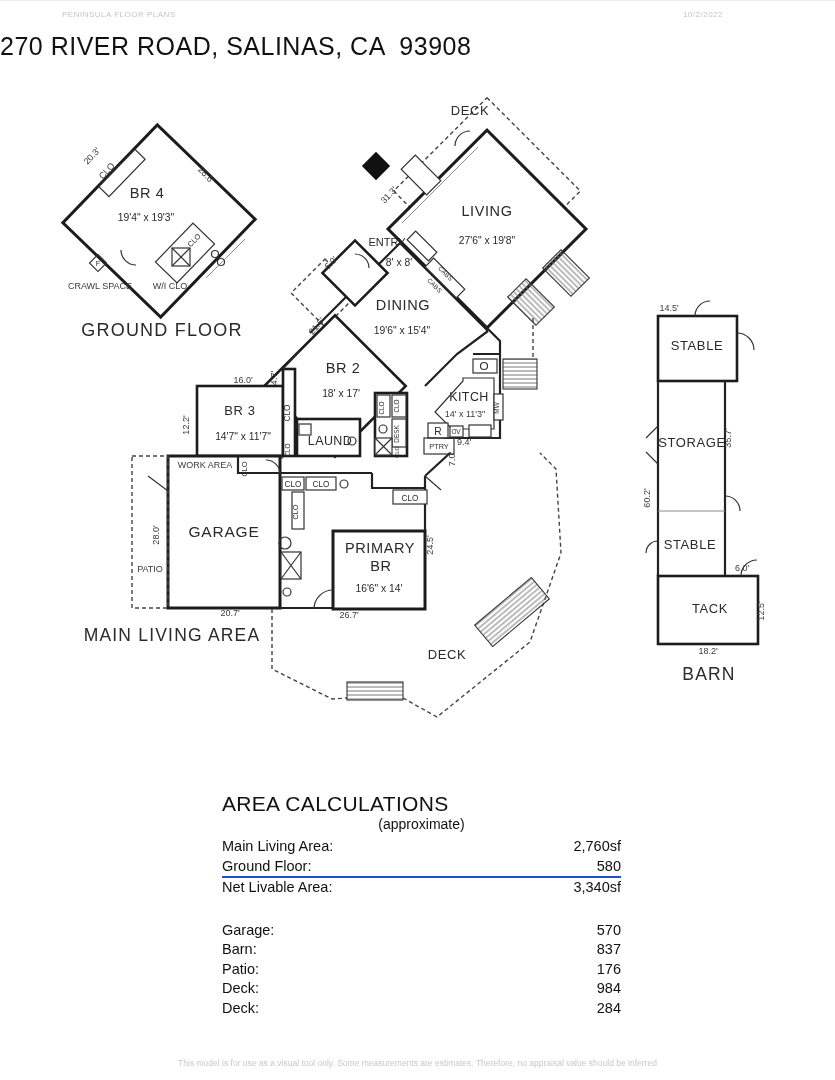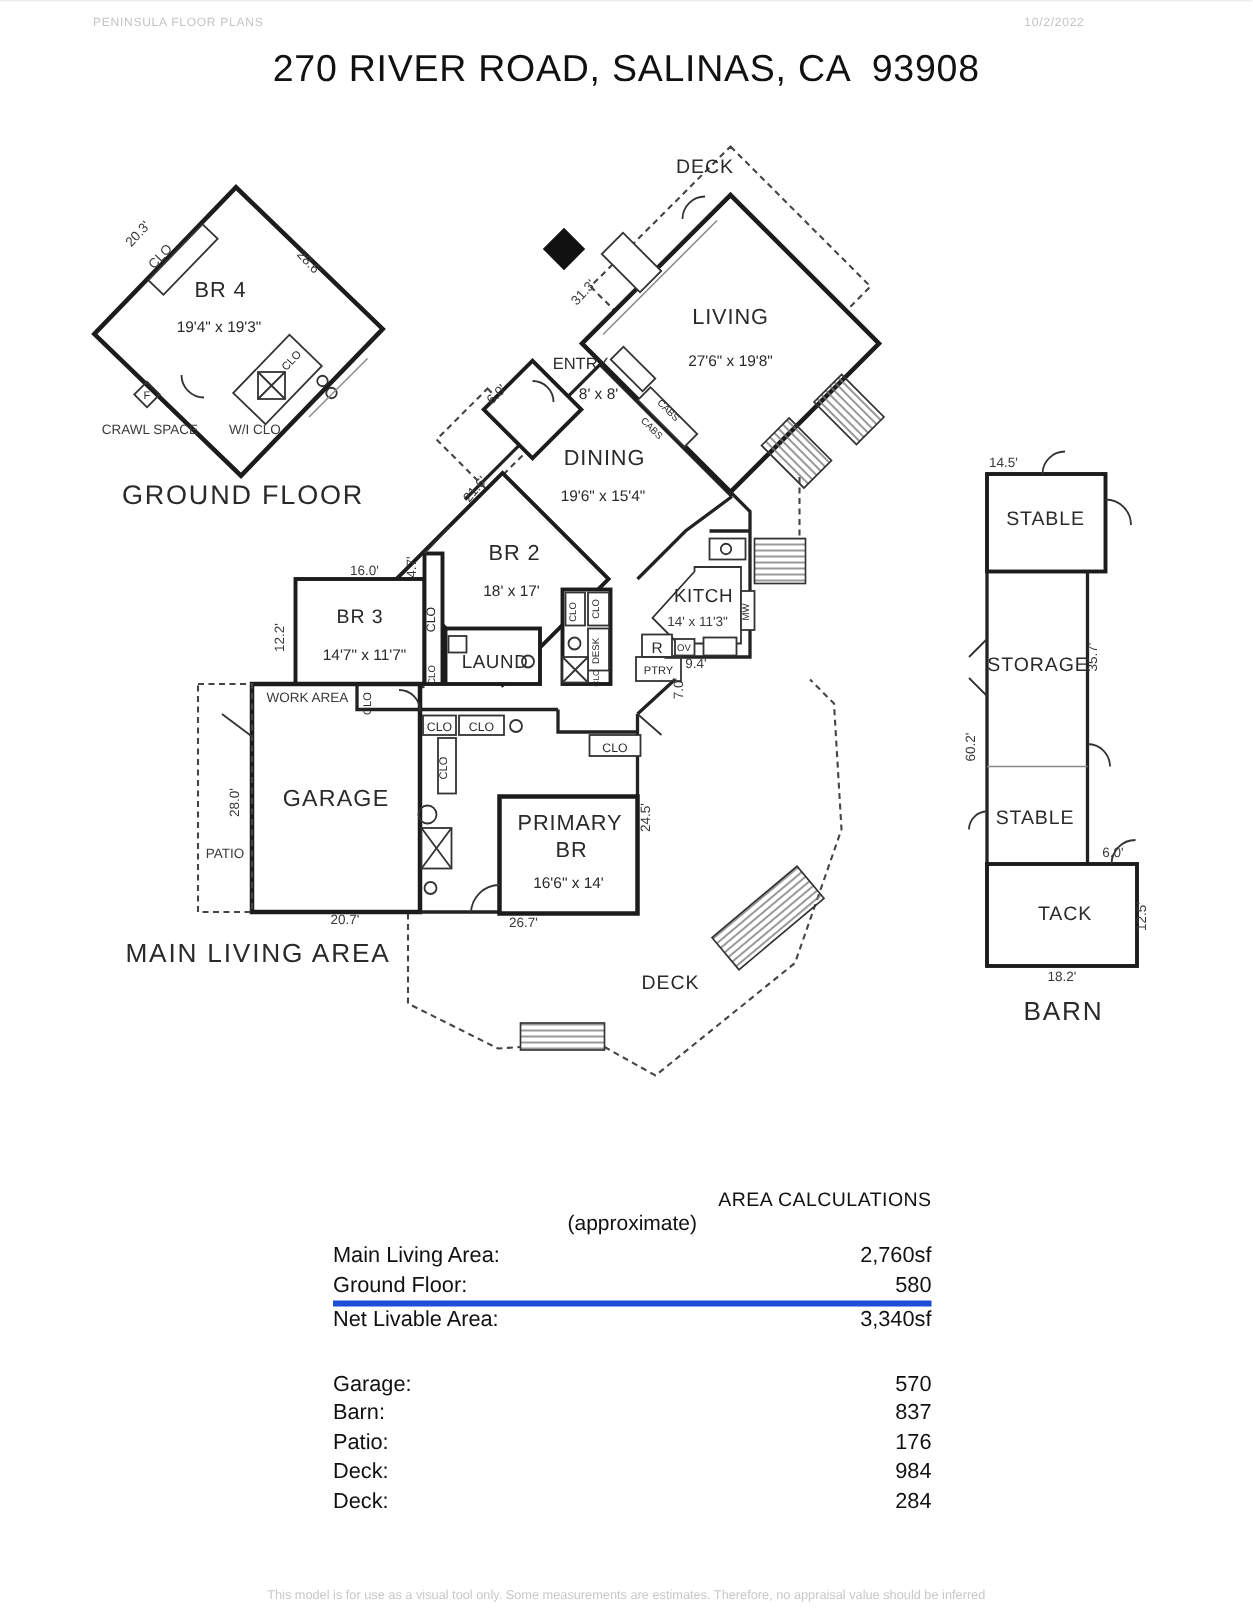--- a/index.html
+++ b/index.html
@@ -1,21 +1,21 @@
 <!DOCTYPE html>
 <html><head>
 <meta charset="utf-8">
 <style>
   html,body{margin:0;padding:0;background:#fff;}
   .page{position:relative;width:835px;height:1080px;background:#fff;overflow:hidden;
         font-family:"Liberation Sans",sans-serif;border-top:1px solid #eee;border-bottom:1px solid #eee;}
   .hdr{position:absolute;top:9px;font-size:8px;color:#c4c4c4;letter-spacing:.5px;}
   .hdr.brand{left:62px;text-align:center;}
   .hdr.date{right:112px;}
-  .title{position:absolute;top:31px;left:0;width:100%;text-align:center;font-size:25px;
+  .title{position:absolute;top:31px;left:0;width:100%;font-size:25px;
          color:#111;letter-spacing:.5px;white-space:pre;}
   .ftr{position:absolute;top:1057px;left:0;width:100%;text-align:center;font-size:8.5px;color:#c8c8c8;}
   svg{position:absolute;left:0;top:0;}
   
   .w2{fill:none;stroke:#222;stroke-width:2.2;}
   .wf{fill:#fff;stroke:#1c1c1c;stroke-width:2.6;}
   .wf3{fill:#fff;stroke:#1c1c1c;stroke-width:3;}
   .tn{fill:#fff;stroke:#333;stroke-width:1.2;}
   .tn2{fill:none;stroke:#333;stroke-width:1.2;}
   .dsh{fill:none;stroke:#444;stroke-width:1.4;stroke-dasharray:4 3;}
@@ -30,24 +30,24 @@
   .f12{font-size:12.5px;letter-spacing:.4px;}
   .f11{font-size:11px;}
   .f10{font-size:10.3px;}
   .f9{font-size:9px;fill:#3a3a3a;}
   .f8{font-size:8.2px;}
   .f7{font-size:7.4px;}
   .f6{font-size:6.4px;}
   .f5{font-size:5.6px;}
   
   .ac{position:absolute;left:222px;top:791px;width:399px;font-size:14.5px;color:#111;}
-  .ac-title{text-align:right;font-size:13px;letter-spacing:.3px;}
+  .ac-title{text-align:left;font-size:21px;letter-spacing:.3px;}
   .ac-sub{text-align:center;font-size:14px;margin-bottom:5px;}
   .ac-row{display:flex;justify-content:space-between;line-height:19.5px;gap:48px;}
-  .ac-row.rule{border-bottom:4px solid #1d4ed8;}
+  .ac-row.rule{border-bottom:2px solid #1d4ed8;}
   .ac-gap{height:23px;}
 </style>
 </head>
 <body>
 
 <div class="page">
 
   <div class="hdr brand">PENINSULA FLOOR PLANS</div>
   <div class="hdr date">10/2/2022</div>
   <div class="title">270 RIVER ROAD, SALINAS, CA  93908</div>

